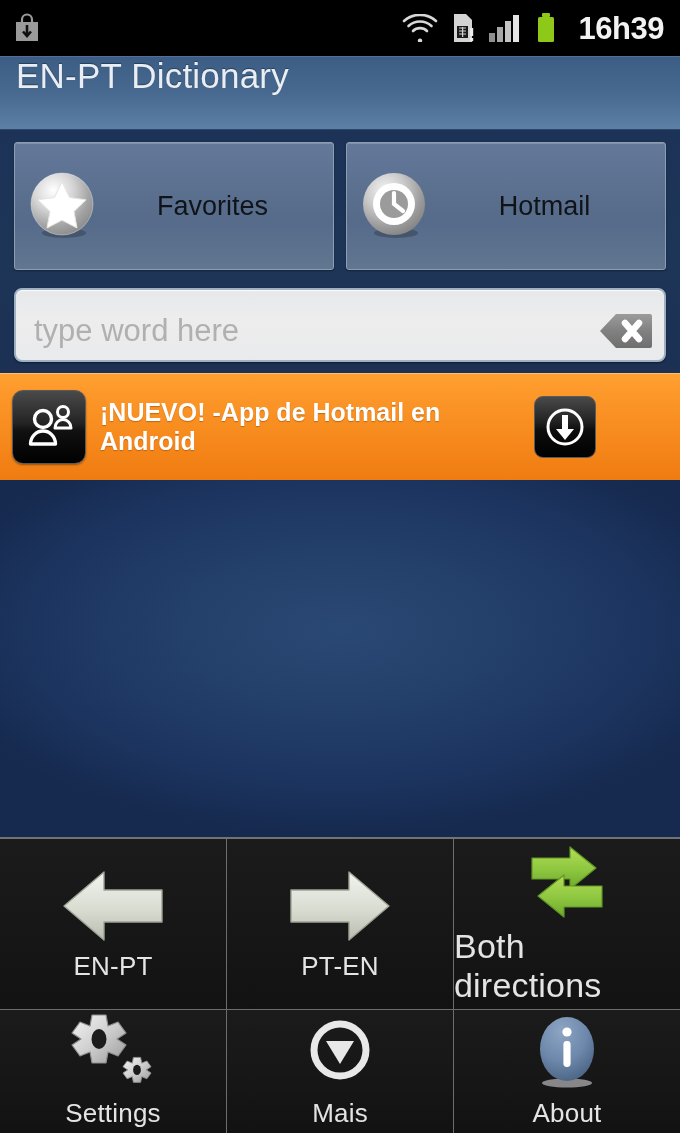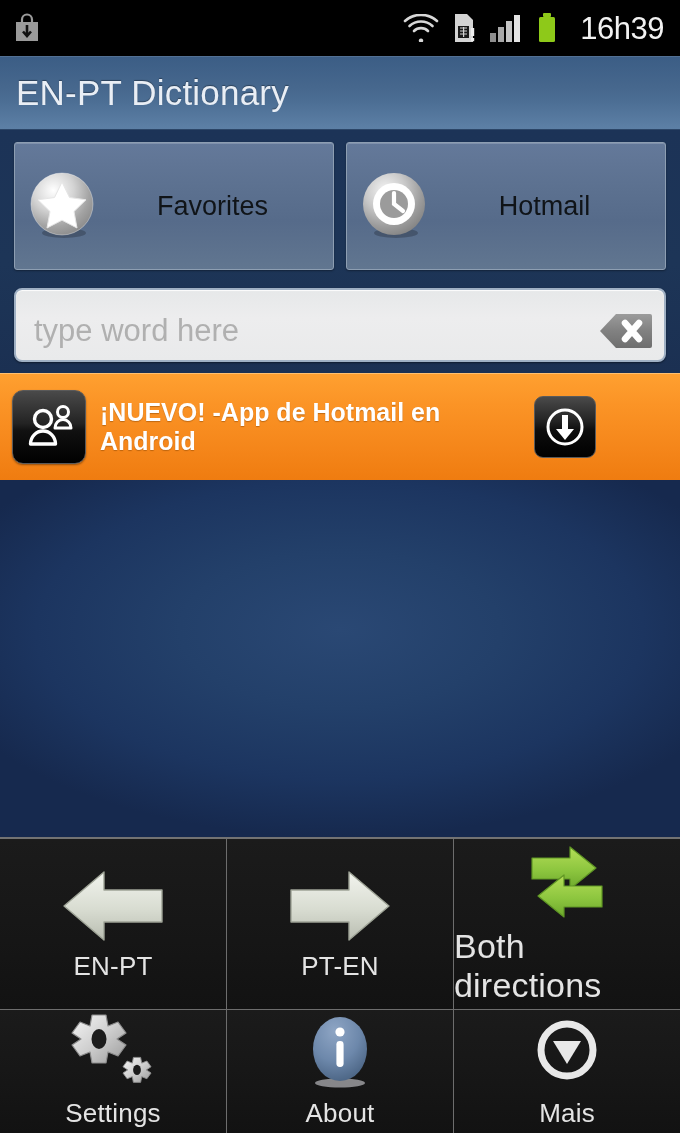--- a/index.html
+++ b/index.html
@@ -25,32 +25,32 @@
     position: relative;
   }
   .sb-left { display: flex; align-items: center; gap: 8px; }
   .sb-right {
     margin-left: auto;
     display: flex; align-items: center; gap: 13px;
   }
   .sb-clock {
     color: #f2f2f2;
     font-size: 31px;
-    font-weight: normal;
+    font-weight: bold;
     letter-spacing: -0.5px;
     margin-left: 9px;
     line-height: 1;
   }
   .icon-svg { display: block; }
 
   
   .titlebar {
     flex: 0 0 74px; height: 74px;
     background: linear-gradient(to bottom, #3b5d85 0%, #46678d 42%, #4b6d93 60%, #5d80a6 100%);
-    display: flex; align-items: center;
+    display: flex; align-items: flex-start;
     padding-left: 16px;
     border-bottom: 1px solid #2c4668;
     position: relative;
   }
   .titlebar::after {
     content: ""; position: absolute; left: 0; right: 0; top: 0; height: 1px;
     background: rgba(255,255,255,0.12);
   }
   .title-text {
     color: #e9eef5;
@@ -407,43 +407,43 @@
               <ellipse cx="0" cy="-6" rx="7.5" ry="10" fill="#1c1c1c"></ellipse>
             </g>
           </svg>
         </span>
         <span class="nav-label">Settings</span>
       </div>
 
       <div class="navcell">
         <span class="nav-icon">
           <svg class="icon-svg" width="90" height="80" viewBox="0 0 90 80">
+            <circle cx="45" cy="37" r="26" fill="none" stroke="#e8e8e8" stroke-width="7"></circle>
+            <path d="M31 28 L59 28 L45 51 Z" fill="#e8e8e8"></path>
+          </svg>
+        </span>
+        <span class="nav-label">Mais</span>
+      </div>
+
+      <div class="navcell">
+        <span class="nav-icon">
+          <svg class="icon-svg" width="90" height="80" viewBox="0 0 90 80">
             <defs>
               <radialGradient id="infog" cx="40%" cy="22%" r="85%">
                 <stop offset="0%" stop-color="#8ea5c4"></stop>
                 <stop offset="55%" stop-color="#6d88ab"></stop>
                 <stop offset="100%" stop-color="#47607f"></stop>
               </radialGradient>
             </defs>
             <ellipse cx="45" cy="70" rx="25" ry="4.5" fill="rgba(230,230,235,0.55)"></ellipse>
             <ellipse cx="45" cy="36" rx="27" ry="32" fill="url(#infog)"></ellipse>
             <circle cx="45" cy="19" r="4.6" fill="#ffffff"></circle>
             <rect x="41.4" y="28" width="7.2" height="26" rx="3.4" fill="#ffffff"></rect>
           </svg>
         </span>
         <span class="nav-label">About</span>
       </div>
 
-      <div class="navcell">
-        <span class="nav-icon">
-          <svg class="icon-svg" width="90" height="80" viewBox="0 0 90 80">
-            <circle cx="45" cy="37" r="26" fill="none" stroke="#e8e8e8" stroke-width="7"></circle>
-            <path d="M31 28 L59 28 L45 51 Z" fill="#e8e8e8"></path>
-          </svg>
-        </span>
-        <span class="nav-label">Mais</span>
-      </div>
-
     </div>
 
   </div>
 
 </div>
 
 </body></html>

